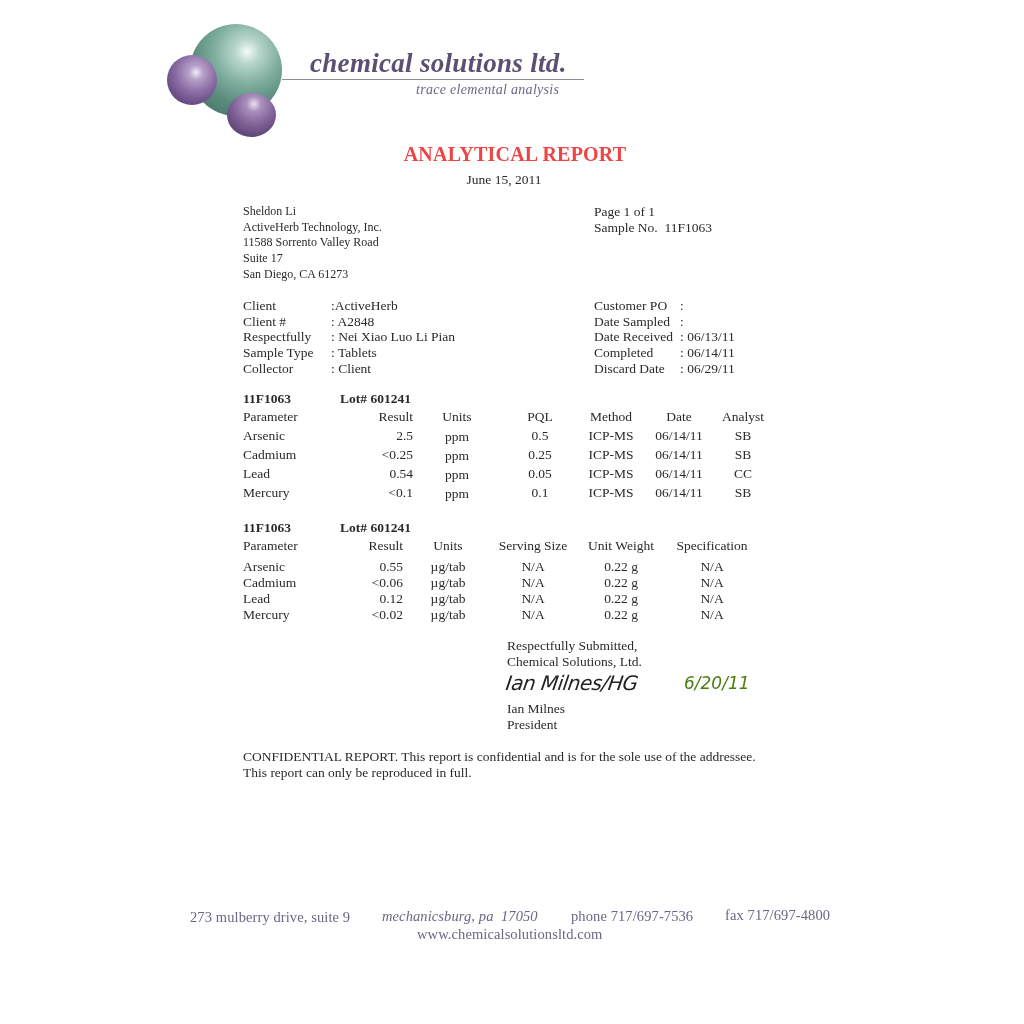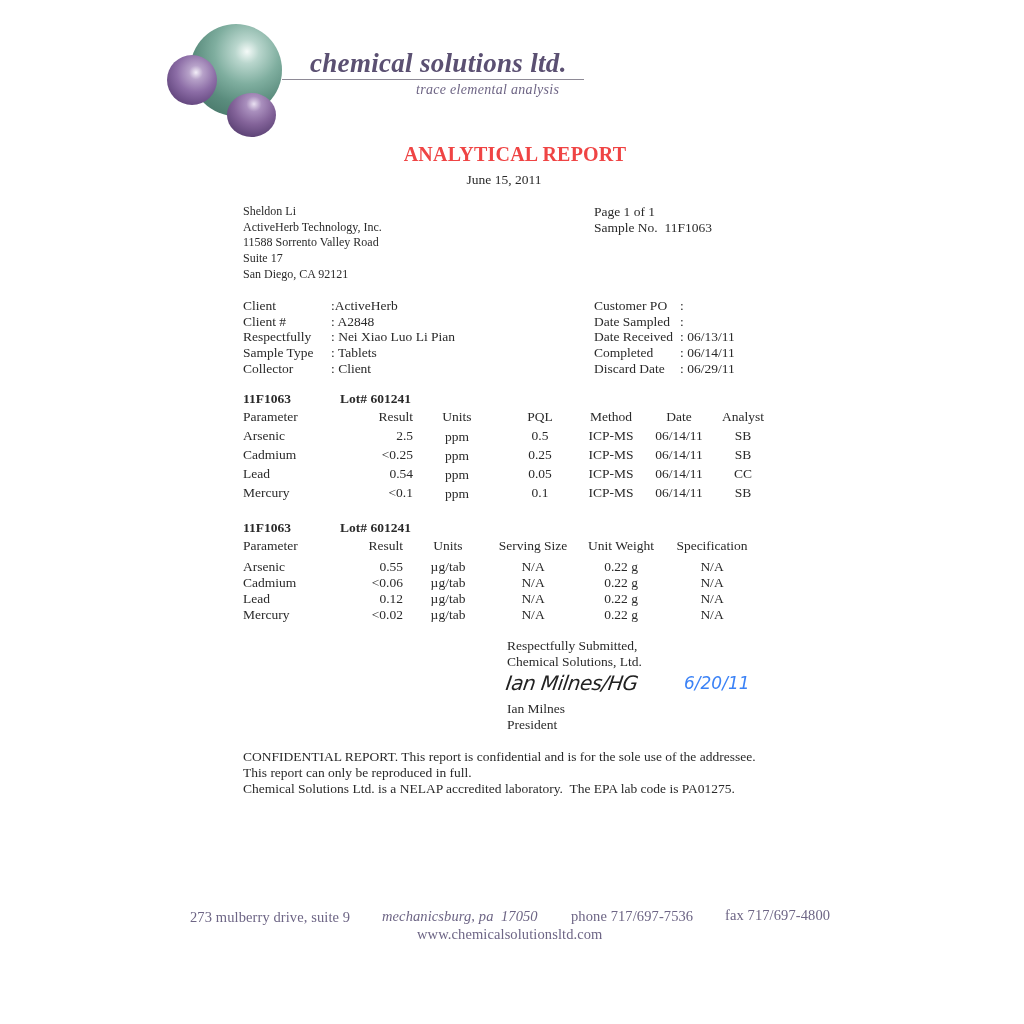--- a/index.html
+++ b/index.html
@@ -57,21 +57,21 @@
 
   
   .sig-block { left:507px; top:638px; }
   .sig-block div { height:16px; line-height:16px; font-size:13.5px; }
   .signature {
     left:506px; top:671px; font-family:"DejaVu Sans", sans-serif; font-style:italic;
     font-size:20px; color:#222; letter-spacing:-0.5px; transform:skewX(-8deg);
   }
   .sig-date {
     left:684px; top:673px; font-family:"DejaVu Sans", sans-serif; font-style:italic;
-    font-size:17px; color:#3b82f6;
+    font-size:17px; color:#4d7c0f;
   }
   .sig-name { left:507px; top:701px; }
   .sig-name div { height:16px; line-height:16px; font-size:13.5px; }
 
   
   .conf { left:243px; top:749px; }
   .conf div { height:16px; line-height:16px; font-size:13.5px; }
 
   
   .footer { color:#6d6585; font-size:14.5px; letter-spacing:0.1px;text-align:right; }
@@ -91,21 +91,21 @@
 </div>
 
 <div class="abs title">ANALYTICAL REPORT</div>
 <div class="abs date">June 15, 2011</div>
 
 <div class="abs addr">
   <div>Sheldon Li</div>
   <div>ActiveHerb Technology, Inc.</div>
   <div>11588 Sorrento Valley Road</div>
   <div>Suite 17</div>
-  <div>San Diego, CA 92121</div>
+  <div>San Diego, CA 61273</div>
 </div>
 
 <div class="abs pageinfo">
   <div>Page 1 of 1</div>
   <div style="white-space:pre">Sample No.  11F1063</div>
 </div>
 
 <div class="abs info-l">
   <div class="info-row"><span class="lbl">Client</span><span>:ActiveHerb</span></div>
   <div class="info-row"><span class="lbl">Client #</span><span>: A2848</span></div>
@@ -228,21 +228,20 @@
 <div class="abs signature">Ian Milnes/HG</div>
 <div class="abs sig-date">6/20/11</div>
 <div class="abs sig-name">
   <div>Ian Milnes</div>
   <div>President</div>
 </div>
 
 <div class="abs conf">
   <div>CONFIDENTIAL REPORT. This report is confidential and is for the sole use of the addressee.</div>
   <div>This report can only be reproduced in full.</div>
-  <div style="white-space:pre">Chemical Solutions Ltd. is a NELAP accredited laboratory.  The EPA lab code is PA01275.</div>
 </div>
 
 <div>
   <div class="abs footer" style="left:190px;top:909px;">273 mulberry drive, suite 9</div>
   <div class="abs footer" style="left:382px;top:908px;white-space:pre;font-style:italic;">mechanicsburg, pa  17050</div>
   <div class="abs footer" style="left:571px;top:908px;">phone 717/697-7536</div>
   <div class="abs footer" style="left:725px;top:907px;">fax 717/697-4800</div>
   <div class="abs footer" style="left:417px;top:926px;">www.chemicalsolutionsltd.com</div>
 </div>
 

